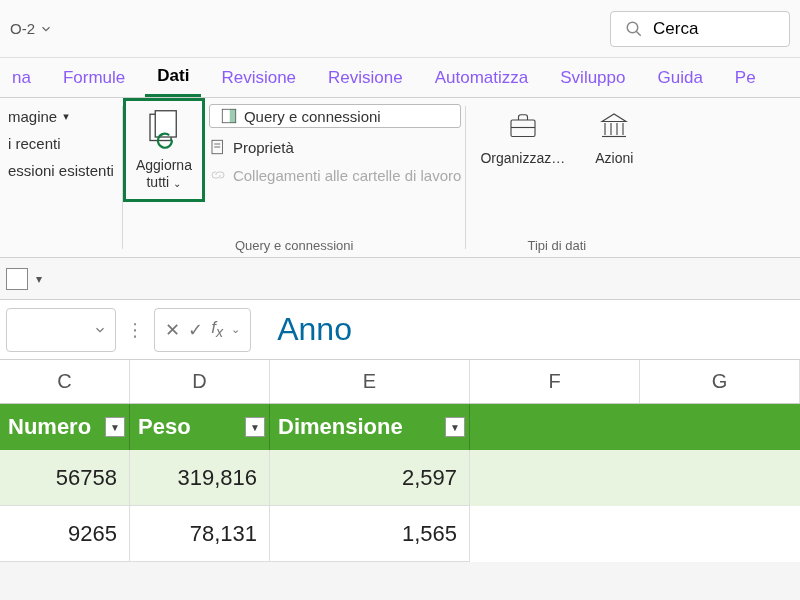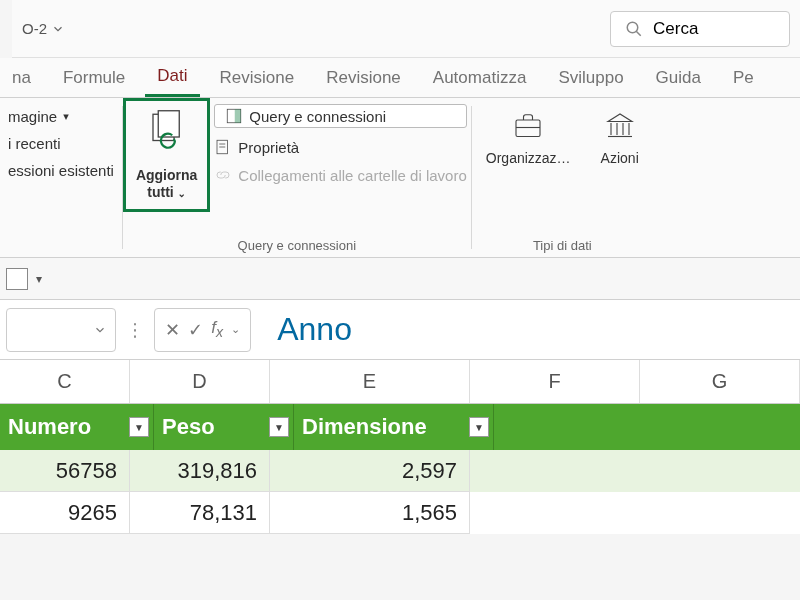--- a/index.html
+++ b/index.html
@@ -1,37 +1,37 @@
 <!DOCTYPE html>
 <html><head>
 <meta charset="utf-8">
 <style>
 * { box-sizing: border-box; margin: 0; padding: 0; font-family: 'Segoe UI', Arial, sans-serif; }
 body { width: 800px; height: 600px; background: #f5f5f5; overflow: hidden; position: relative; }
 
-.titlebar { height: 58px; background: #fafafa; display: flex; align-items: center; padding: 0 10px; border-bottom: 1px solid #e0e0e0; margin-left: 12px; }
+.titlebar { height: 58px; background: #fafafa; display: flex; align-items: center; padding: 0 10px; border-bottom: 1px solid #e0e0e0; }
 .doc-title { font-size: 15px; color: #555; display: flex; align-items: center; gap: 4px; }
 .search-box { margin-left: auto; display: flex; align-items: center; background: #fff; border: 1px solid #ccc; border-radius: 4px; padding: 6px 14px; width: 180px; height: 36px; }
 .search-box svg { width: 18px; height: 18px; fill: none; stroke: #888; stroke-width: 2; margin-right: 10px; }
 .search-box span { color: #000000; font-size: 17px; }
 
 .tabs { height: 40px; background: #fafafa; display: flex; align-items: center; gap: 8px; padding: 0 0 0 0; border-bottom: 1px solid #d0d0d0; font-size: 17px; }
-.tab { padding: 8px 12px; color: #737373; cursor: pointer; }
-.tab.active { border-bottom: 3px solid #107c41; color: #7f1d1d; font-weight: 400; }
+.tab { padding: 8px 12px; color: #8b5cf6; cursor: pointer; }
+.tab.active { border-bottom: 3px solid #107c41; color: #000000; font-weight: 700; }
 
 .ribbon { height: 160px; background: #fafafa; display: flex; border-bottom: 1px solid #d0d0d0; }
 .ribbon-sep { width: 1px; background: #d8d8d8; margin: 8px 0; }
 .group-label { font-size: 13px; color: #666; margin-top: auto; padding-top: 6px; }
 
 .left-group { display: flex; flex-direction: column; gap: 10px; align-items: flex-start; padding: 10px 8px; font-size: 15px; color: #333; }
 .left-group .item { display: flex; align-items: center; gap: 6px; cursor: pointer; }
 
 .refresh-group { display: flex; flex-direction: column; align-items: center; padding: 8px 10px; gap: 2px; border: 3px solid #107c41; }
 .refresh-icon { width: 42px; height: 42px; }
-.refresh-label { font-size: 14px; color: #333; text-align: center; line-height: 1.2; margin-top: 14px; display: flex; flex-direction: column; align-items: center; font-weight: bold; }
+.refresh-label { font-size: 14px; color: #333; text-align: center; line-height: 1.2; margin-top: 4px; display: flex; flex-direction: column; align-items: center; }
 
 .query-group { display: flex; flex-direction: column; padding: 6px 4px; gap: 10px; }
 .query-row { display: flex; align-items: center; gap: 6px; font-size: 15px; color: #333; cursor: pointer; }
 .query-row.disabled { color: #aaa; }
 .query-row .qicon { width: 18px; height: 18px; }
 .btn-framed { border: 1px solid #bbb; border-radius: 3px; padding: 2px 10px; background: #fff; }
 
 .types-group { display: flex; gap: 30px; padding: 10px 14px 0 14px; }
 .type-item { display: flex; flex-direction: column; align-items: center; gap: 6px; font-size: 14px; color: #333; cursor: pointer; }
 .type-item svg { width: 36px; height: 36px; fill: none; stroke: #444; stroke-width: 1.5; }
@@ -54,25 +54,25 @@
 .col-headers .ch { border-right: 1px solid #ddd; display: flex; align-items: center; justify-content: center; font-size: 20px; color: #555; background: #fff; }
 .ch-C { width: 130px; }
 .ch-D { width: 140px; }
 .ch-E { width: 200px; }
 .ch-F { width: 170px; }
 .ch-G { width: 160px; }
 
 .table-header { display: flex; height: 46px; background: #4ea72e; }
 .th { color: #fff; font-size: 22px; font-weight: bold; display: flex; align-items: center; padding: 0 8px; border-right: 1px solid #3d8623; position: relative; }
 .th .dd-btn { position: absolute; right: 4px; top: 50%; transform: translateY(-50%); width: 20px; height: 20px; background: #fff; border: 1px solid #999; display: flex; align-items: center; justify-content: center; font-size: 10px; color: #444; }
-.th-C { width: 154px; }
+.th-C { width: 130px; }
 .th-D { width: 140px; }
 .th-E { width: 200px; }
 
-.data-row { display: flex; height: 42px; }
+.data-row { display: flex; height: 56px; }
 .data-row .cell { display: flex; align-items: center; justify-content: flex-end; padding-right: 12px; font-size: 22px; color: #222; border-right: 1px solid #ddd; border-bottom: 1px solid #ddd; }
 .cell-C { width: 130px; }
 .cell-D { width: 140px; }
 .cell-E { width: 200px; }
 .row-even { background: #e8f3e0; }
 
 .dots-sep { color: #888; padding: 0 2px; font-size: 18px; }
 </style>
 </head>
 <body>

